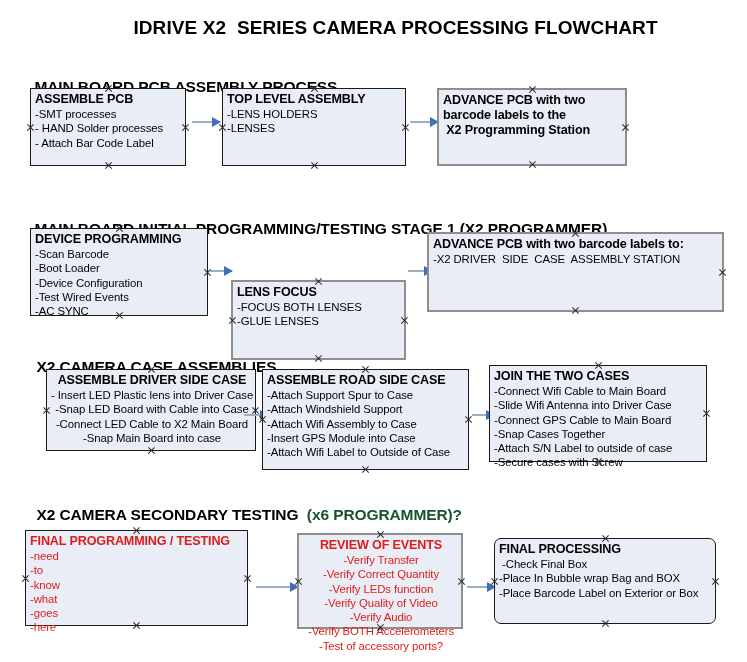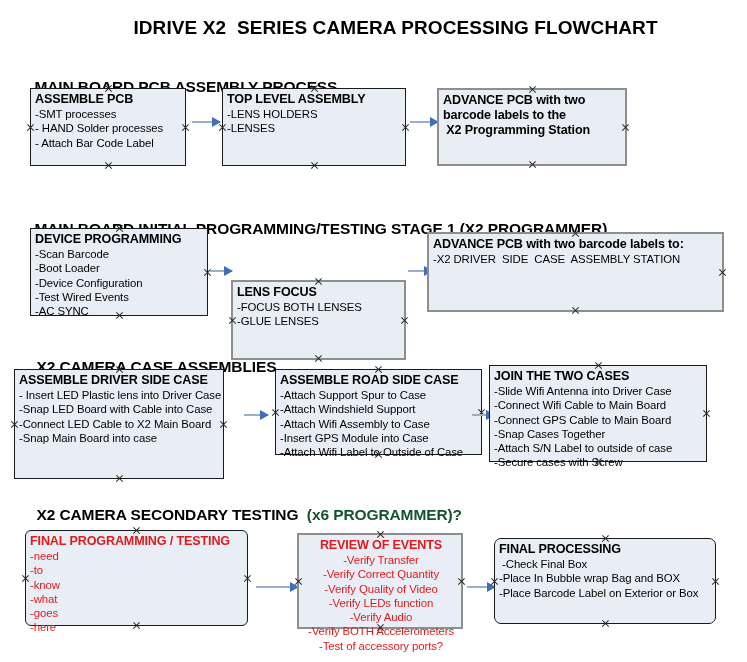--- a/index.html
+++ b/index.html
@@ -229,40 +229,40 @@
   </div>
   <span class="handle h-tm"></span>
   <span class="handle h-bm"></span>
   <span class="handle h-rm"></span>
 </div>
 
 <div class="section-heading" style="left:28px; top:340px;">
   <span>X2 CAMERA CASE ASSEMBLIES</span>
 </div>
 
-<div class="proc-box border-dark" style="left:14px; top:369px; width:210px; height:110px;">
+<div class="proc-box border-dark" style="left:46px; top:369px; width:210px; height:82px;text-align:center;">
   <div class="box-inner">
     <div class="box-title">ASSEMBLE DRIVER SIDE CASE</div>
     <div class="box-line">- Insert LED Plastic lens into Driver Case</div>
     <div class="box-line">-Snap LED Board with Cable into Case</div>
     <div class="box-line">-Connect LED Cable to X2 Main Board</div>
     <div class="box-line">-Snap Main Board into case</div>
   </div>
   <span class="handle h-tm"></span>
   <span class="handle h-bm"></span>
   <span class="handle h-lm"></span>
   <span class="handle h-rm"></span>
 </div>
 
 <div class="connector" style="left:244px; top:410px; width:24px;">
   <span class="shaft"></span>
   <span class="head"></span>
 </div>
 
-<div class="proc-box border-dark" style="left:262px; top:369px; width:207px; height:86px;margin-left:13px;">
+<div class="proc-box border-dark" style="left:262px; top:369px; width:207px; height:101px;">
   <div class="box-inner">
     <div class="box-title">ASSEMBLE ROAD SIDE CASE</div>
     <div class="box-line">-Attach Support Spur to Case</div>
     <div class="box-line">-Attach Windshield Support</div>
     <div class="box-line">-Attach Wifi Assembly to Case</div>
     <div class="box-line">-Insert GPS Module into Case</div>
     <div class="box-line">-Attach Wifi Label to Outside of Case</div>
   </div>
   <span class="handle h-tm"></span>
   <span class="handle h-bm"></span>
@@ -271,37 +271,37 @@
 </div>
 
 <div class="connector" style="left:472px; top:410px; width:22px;">
   <span class="shaft"></span>
   <span class="head"></span>
 </div>
 
 <div class="proc-box border-dark" style="left:489px; top:365px; width:218px; height:97px;">
   <div class="box-inner">
     <div class="box-title">JOIN THE TWO CASES</div>
+    <div class="box-line">-Connect Wifi Cable to Main Board</div>
     <div class="box-line">-Slide Wifi Antenna into Driver Case</div>
-    <div class="box-line">-Connect Wifi Cable to Main Board</div>
     <div class="box-line">-Connect GPS Cable to Main Board</div>
     <div class="box-line">-Snap Cases Together</div>
     <div class="box-line">-Attach S/N Label to outside of case</div>
     <div class="box-line">-Secure cases with Screw</div>
   </div>
   <span class="handle h-tm"></span>
   <span class="handle h-bm"></span>
   <span class="handle h-rm"></span>
 </div>
 
 <div class="section-heading" style="left:28px; top:488px;">
   <span>X2 CAMERA SECONDARY TESTING  </span><span class="accent">(x6 PROGRAMMER)?</span>
 </div>
 
-<div class="proc-box border-dark red" style="left:25px; top:530px; width:223px; height:96px;border-radius:6px;">
+<div class="proc-box border-dark red" style="left:25px; top:530px; width:223px; height:96px;">
   <div class="box-inner">
     <div class="box-title">FINAL PROGRAMMING / TESTING</div>
     <div class="box-line">-need</div>
     <div class="box-line">-to</div>
     <div class="box-line">-know</div>
     <div class="box-line">-what</div>
     <div class="box-line">-goes</div>
     <div class="box-line">-here</div>
   </div>
   <span class="handle h-tm"></span>
@@ -313,22 +313,22 @@
 <div class="connector" style="left:256px; top:582px; width:42px;">
   <span class="shaft"></span>
   <span class="head"></span>
 </div>
 
 <div class="proc-box border-gray red" style="left:297px; top:533px; width:166px; height:96px;text-align:center;">
   <div class="box-inner">
     <div class="box-title">REVIEW OF EVENTS</div>
     <div class="box-line">-Verify Transfer</div>
     <div class="box-line">-Verify Correct Quantity</div>
+    <div class="box-line">-Verify LEDs function</div>
     <div class="box-line">-Verify Quality of Video</div>
-    <div class="box-line">-Verify LEDs function</div>
     <div class="box-line">-Verify Audio</div>
     <div class="box-line">-Verify BOTH Accelerometers</div>
     <div class="box-line">-Test of accessory ports?</div>
   </div>
   <span class="handle h-tm"></span>
   <span class="handle h-bm"></span>
   <span class="handle h-lm"></span>
   <span class="handle h-rm"></span>
 </div>
 

